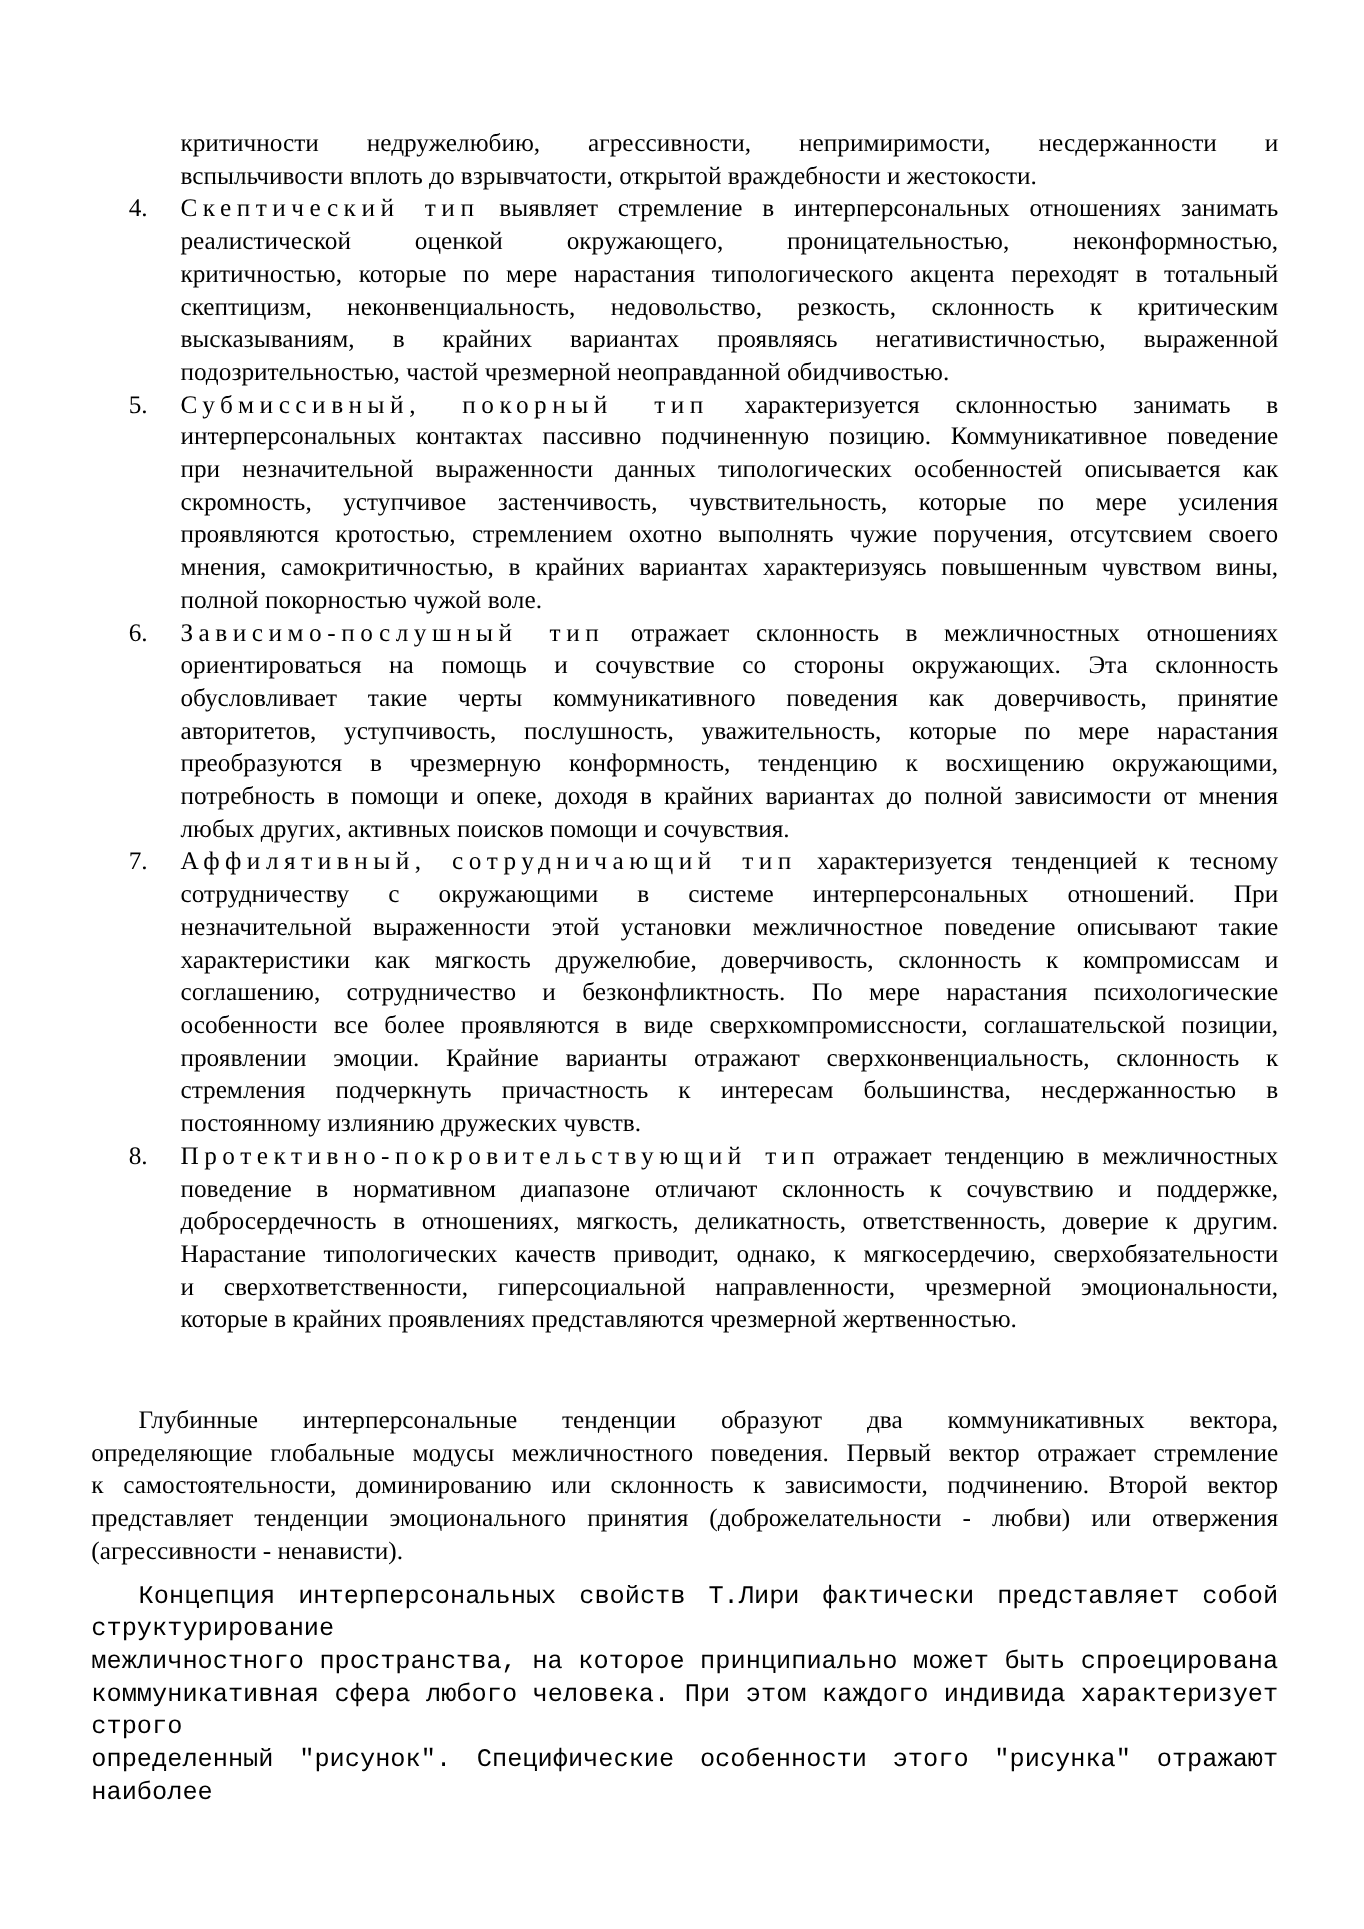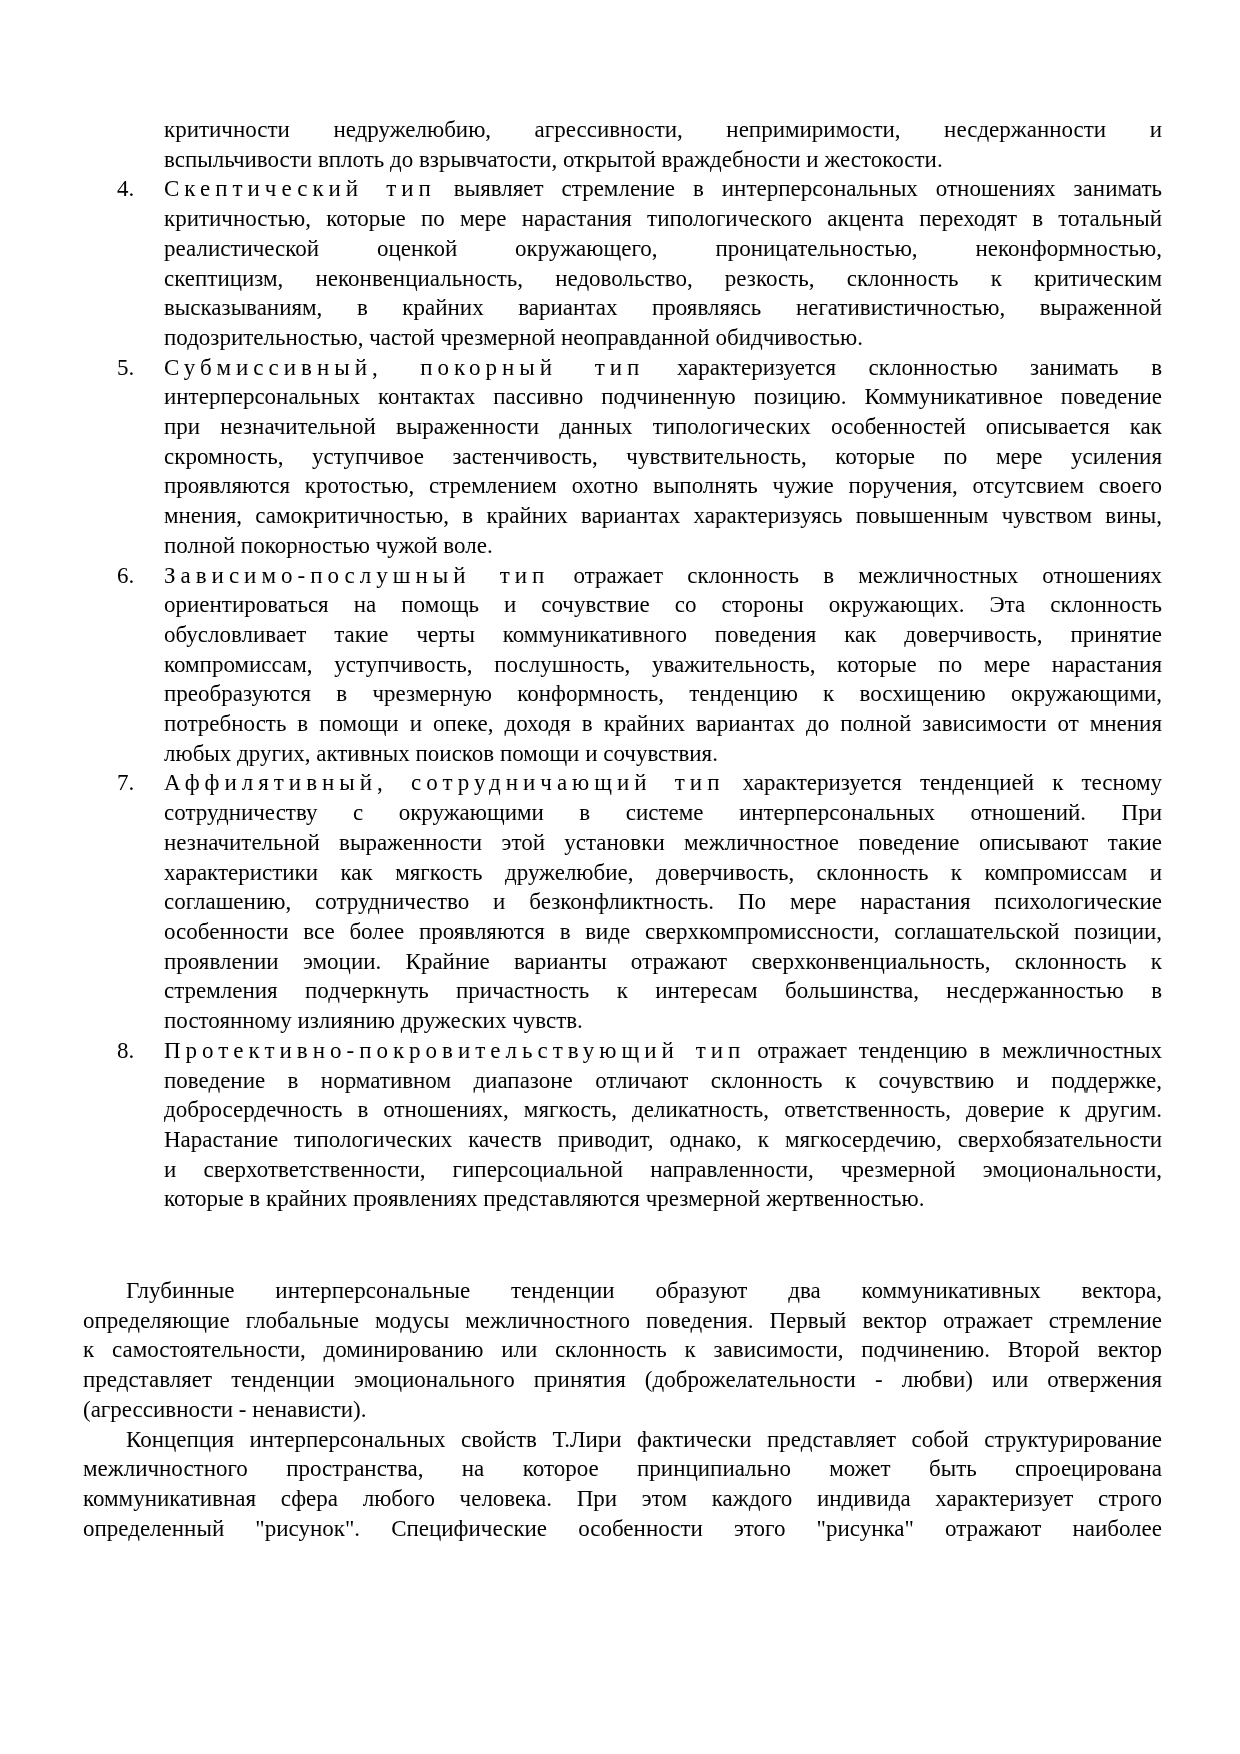--- a/index.html
+++ b/index.html
@@ -39,21 +39,22 @@
   .j {
     text-align-last: justify;
   }
   .head {
     letter-spacing: 5px;
   }
   .paras {
     margin-top: 62px;
   }
   .para + .para {
-    margin-top: 0;
+    margin-top: 12px;
+    font-family: Liberation Mono, monospace;
   }
   .indent {
     text-indent: 43px;
   }
 </style>
 </head>
 <body>
 
 <div class="page-content">
 
@@ -61,22 +62,22 @@
     <div>
         <div class="tline j">критичности недружелюбию, агрессивности, непримиримости, несдержанности и</div>
       </div>
     <div class="tline">вспыльчивости вплоть до взрывчатости, открытой враждебности и жестокости.</div>
   </div>
 
   <div class="item">
     <span class="num">4.</span>
     <div class="tline j"><span class="head">Скептический тип</span><span> выявляет стремление в интерперсональных отношениях занимать</span></div>
     <div>
+        <div class="tline j">реалистической оценкой окружающего, проницательностью, неконформностью,</div>
         <div class="tline j">критичностью, которые по мере нарастания типологического акцента переходят в тотальный</div>
-        <div class="tline j">реалистической оценкой окружающего, проницательностью, неконформностью,</div>
         <div class="tline j">скептицизм, неконвенциальность, недовольство, резкость, склонность к критическим</div>
         <div class="tline j">высказываниям, в крайних вариантах проявляясь негативистичностью, выраженной</div>
       </div>
     <div class="tline">подозрительностью, частой чрезмерной неоправданной обидчивостью.</div>
   </div>
 
   <div class="item">
     <span class="num">5.</span>
     <div class="tline j"><span class="head">Субмиссивный, покорный тип</span><span> характеризуется склонностью занимать в</span></div>
     <div>
@@ -88,21 +89,21 @@
       </div>
     <div class="tline">полной покорностью чужой воле.</div>
   </div>
 
   <div class="item">
     <span class="num">6.</span>
     <div class="tline j"><span class="head">Зависимо-послушный тип</span><span> отражает склонность в межличностных отношениях</span></div>
     <div>
         <div class="tline j">ориентироваться на помощь и сочувствие со стороны окружающих. Эта склонность</div>
         <div class="tline j">обусловливает такие черты коммуникативного поведения как доверчивость, принятие</div>
-        <div class="tline j">компромиссам, уступчивость, послушность, уважительность, которые по мере нарастания</div>
+        <div class="tline j">авторитетов, уступчивость, послушность, уважительность, которые по мере нарастания</div>
         <div class="tline j">преобразуются в чрезмерную конформность, тенденцию к восхищению окружающими,</div>
         <div class="tline j">потребность в помощи и опеке, доходя в крайних вариантах до полной зависимости от мнения</div>
       </div>
     <div class="tline">любых других, активных поисков помощи и сочувствия.</div>
   </div>
 
   <div class="item">
     <span class="num">7.</span>
     <div class="tline j"><span class="head">Аффилятивный, сотрудничающий тип</span><span> характеризуется тенденцией к тесному</span></div>
     <div>

